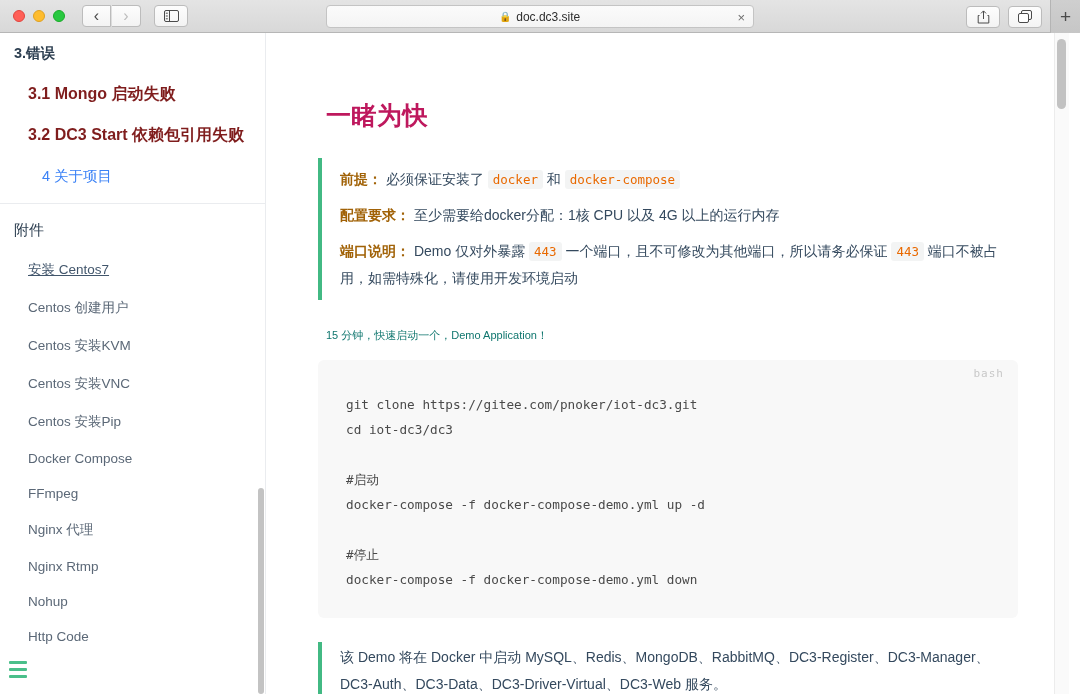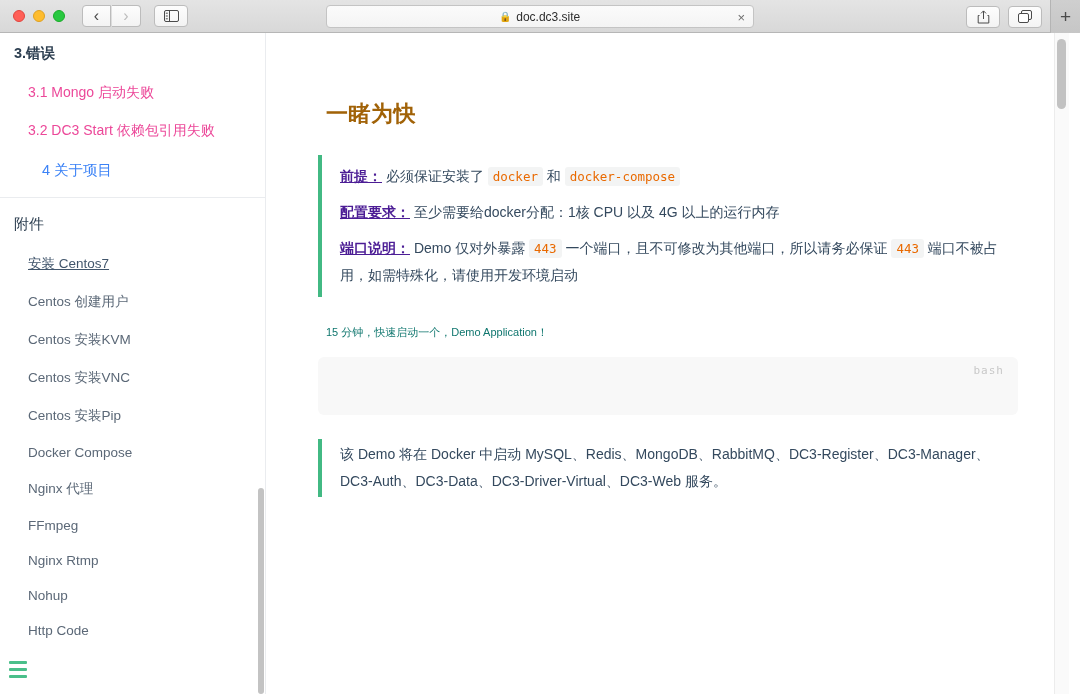--- a/index.html
+++ b/index.html
@@ -75,22 +75,23 @@
     border-right: 1px solid #eaecef;
     overflow: hidden;
   }
   .sb-group { padding: 0; }
   .sb-heading {
     font-size: 14.5px; font-weight: 700; color: #2c3e50;
     padding: 11px 16px 11px 14px;
   }
   .sb-heading.plain { font-weight: 400; color: #3b82f6; margin-left: 28px; }
   .sb-sub {
-    font-size: 14px; color: #ec4899;
+    font-size: 16px; color: #7f1d1d;
     padding: 10px 16px 10px 28px;
+    font-weight: bold;
   }
   .sb-link {
     font-size: 13.5px; color: #5b6877;
     padding: 10px 16px 10px 28px;
   }
   .sb-link.active { text-decoration: underline; color: #41556b; }
   .sb-divider { height: 1px; background: #eaecef; margin: 6px 0 4px 0; }
   .sb-attach-title { font-size: 15px; color: #2c3e50; padding: 13px 16px 11px 14px; }
 
   
@@ -114,37 +115,37 @@
   .content {
     position: absolute; left: 267px; top: 0;
     width: 802px; height: 661px;
     background: #fff;
     overflow: hidden;
     padding: 0;
   }
   .content-inner { width: 700px; margin: 0 auto; padding: 66px 0 0 0; }
 
   h1.doc-title {
-    font-size: 22px; font-weight: 700; color: #a16207;
+    font-size: 25px; font-weight: 700; color: #be185d;
     letter-spacing: 0.5px;
     margin-bottom: 26px;
     padding-left: 8px;
   }
 
   .callout {
     border-left: 4px solid #42b983;
     padding: 8px 0 8px 18px;
     margin-bottom: 22px;
   }
   .callout p {
     font-size: 14px; color: #34495e; line-height: 27px;
     margin: 0 0 9px 0;
   }
   .callout p:last-child { margin-bottom: 0; }
-  .callout b { font-weight: 700; color: #4c1d95; text-decoration: underline; }
+  .callout b { font-weight: 700; color: #a16207; }
 
   code.inline {
     background: #f3f4f4;
     color: #e96900;
     font-family: "DejaVu Sans Mono", "Liberation Mono", monospace;
     font-size: 12.5px;
     padding: 2px 5px;
     border-radius: 3px;
   }
 
@@ -254,22 +255,22 @@
 
     <div class="sb-attach-title">附件</div>
 
     <div>
       <div class="sb-link active">安装 Centos7</div>
       <div class="sb-link">Centos 创建用户</div>
       <div class="sb-link">Centos 安装KVM</div>
       <div class="sb-link">Centos 安装VNC</div>
       <div class="sb-link">Centos 安装Pip</div>
       <div class="sb-link">Docker Compose</div>
+      <div class="sb-link">FFmpeg</div>
       <div class="sb-link">Nginx 代理</div>
-      <div class="sb-link">FFmpeg</div>
       <div class="sb-link">Nginx Rtmp</div>
       <div class="sb-link">Nohup</div>
       <div class="sb-link">Http Code</div>
 
     </div>
 
     <div class="sb-scroll-track">
       <div class="sb-scroll-thumb"></div>
     </div>
 
@@ -304,20 +305,28 @@
           <span>一个端口，且不可修改为其他端口，所以请务必保证</span>
           <code class="inline">443</code>
           <span>端口不被占用，如需特殊化，请使用开发环境启动</span>
         </p>
       </div>
 
       <p class="para">15 分钟，快速启动一个，Demo Application！</p>
 
       <div class="codeblock">
         <span class="lang">bash</span>
+        <pre>git clone https://gitee.com/pnoker/iot-dc3.git
+cd iot-dc3/dc3
+
+#启动
+docker-compose -f docker-compose-demo.yml up -d
+
+#停止
+docker-compose -f docker-compose-demo.yml down</pre>
       </div>
 
       <div class="callout-bottom">
         <p>该 Demo 将在 Docker 中启动 MySQL、Redis、MongoDB、RabbitMQ、DC3-Register、DC3-Manager、DC3-Auth、DC3-Data、DC3-Driver-Virtual、DC3-Web 服务。</p>
       </div>
 
     </div>
 
     <div class="main-scroll-track">
       <div class="main-scroll-thumb"></div>

